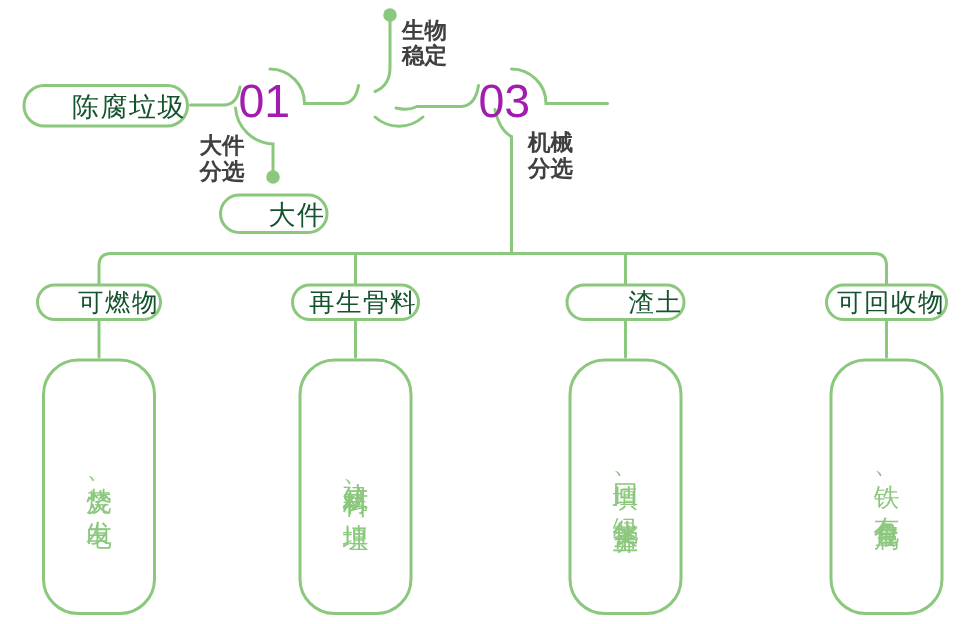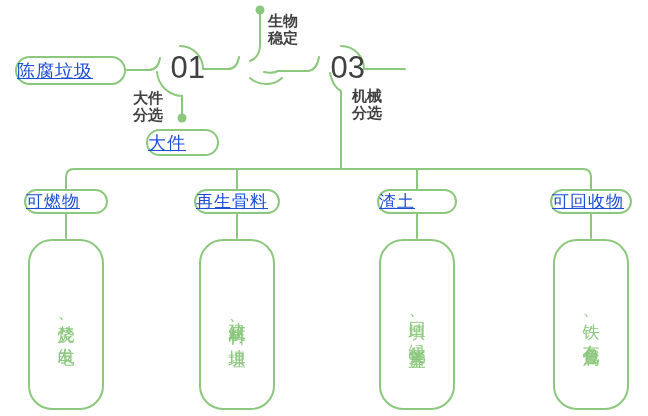--- a/index.html
+++ b/index.html
@@ -16,25 +16,24 @@
   .svg-layer {
     position: absolute;
     left: 0; top: 0;
     width: 648px; height: 416px;
   }
 
   .pill {
     position: absolute;
     display: flex;
     align-items: center;
-    justify-content: flex-start;
+    justify-content: flex-end;
     border: 2px solid #8bc87d;
-    color: #1d4ed8;
+    color: #14532d;
     background: #ffffff;
-    text-decoration: underline;
   }
   .source-pill {
     left: 15px; top: 56px;
     width: 111px; height: 29px;
     border-radius: 15px;
     font-size: 18px;
     letter-spacing: 1px;
   }
   .bulky-pill {
     left: 146px; top: 129px;
@@ -51,24 +50,24 @@
   }
   .cat-0 { left: 24px;  width: 84px; }
   .cat-1 { left: 194px; width: 86px; }
   .cat-2 { left: 377px; width: 80px; }
   .cat-3 { left: 550px; width: 82px; }
 
   .step-number {
     position: absolute;
     top: 52px;
     width: 46px;
-    text-align: right;
+    text-align: left;
     font-size: 31px;
     line-height: 32px;
-    color: #404040;
+    color: #a21caf;
     font-weight: 400;
   }
   .num-0 { left: 159px; }
   .num-1 { left: 239px; }
   .num-2 { left: 319px; }
 
   .note {
     position: absolute;
     color: #404040;
     font-size: 15px;

